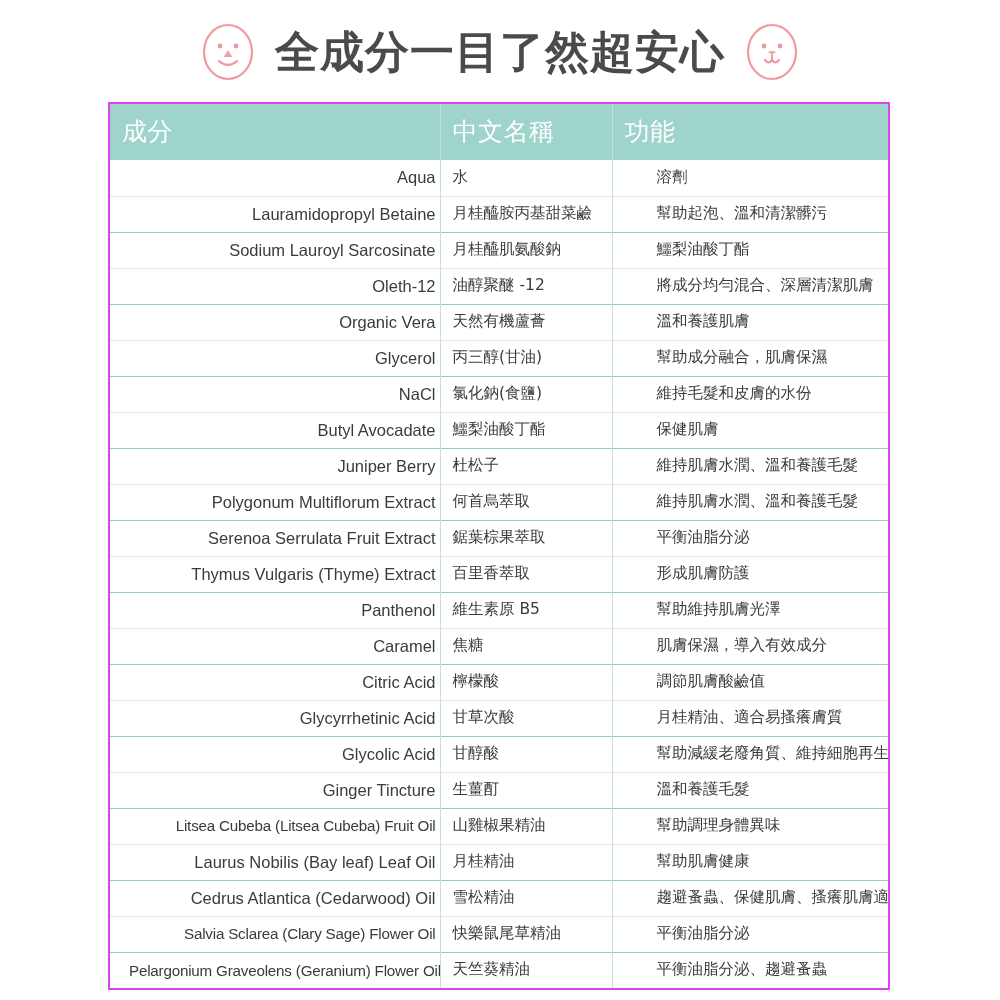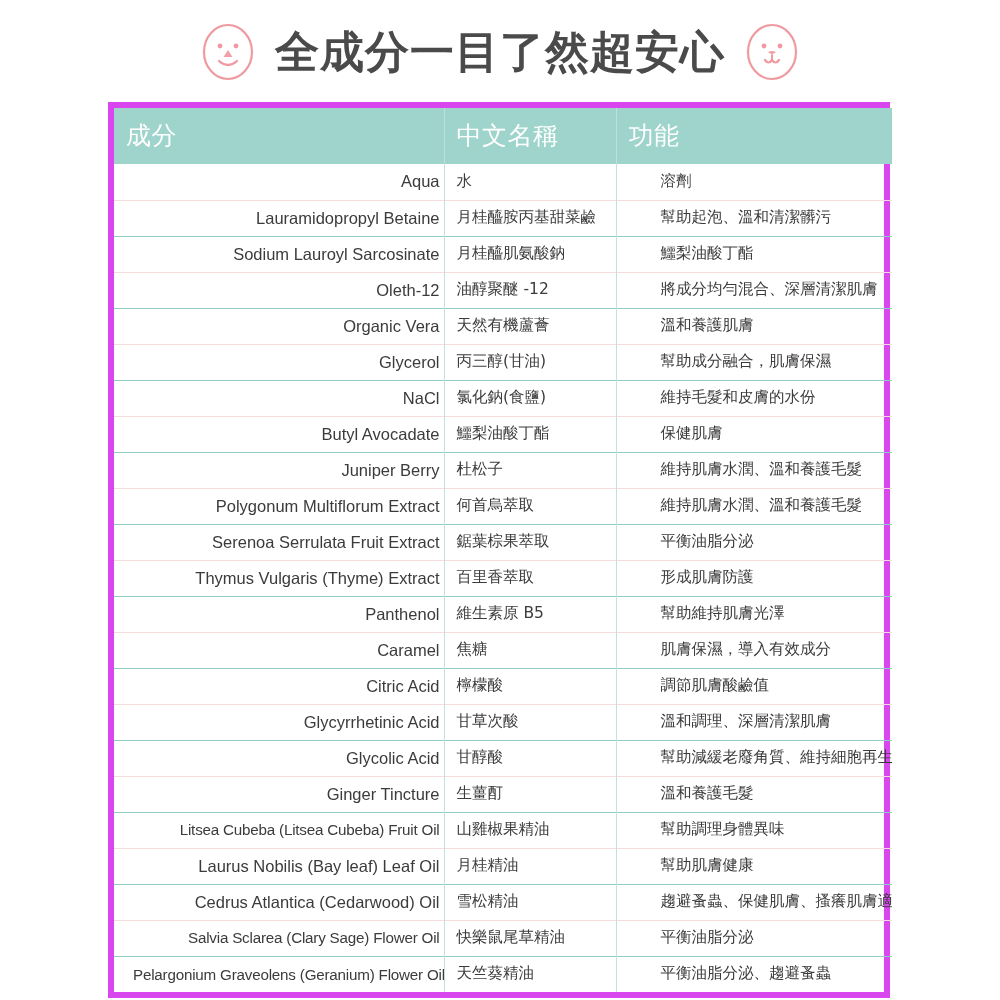--- a/index.html
+++ b/index.html
@@ -50,21 +50,21 @@
     white-space: nowrap;
     line-height: 1;
   }
 
   
   .table-wrap {
     position: absolute;
     left: 108px;
     top: 102px;
     width: 782px;
-    border: 6px solid #d946ef;
+    border: 2px solid #d946ef;
     box-sizing: border-box;
     background: #ffffff;
   }
 
   table.ingredients {
     border-collapse: collapse;
     width: 100%;
     table-layout: fixed;
   }
 
@@ -236,21 +236,21 @@
             <td class="fn">肌膚保濕，導入有效成分</td>
           </tr>
           <tr>
             <td class="en">Citric Acid</td>
             <td class="zh">檸檬酸</td>
             <td class="fn">調節肌膚酸鹼值</td>
           </tr>
           <tr class="div-teal">
             <td class="en">Glycyrrhetinic Acid</td>
             <td class="zh">甘草次酸</td>
-            <td class="fn">溫和調理、深層清潔肌膚</td>
+            <td class="fn">月桂精油、適合易搔癢膚質</td>
           </tr>
           <tr>
             <td class="en">Glycolic Acid</td>
             <td class="zh">甘醇酸</td>
             <td class="fn">幫助減緩老廢角質、維持細胞再生</td>
           </tr>
           <tr class="div-teal">
             <td class="en">Ginger Tincture</td>
             <td class="zh">生薑酊</td>
             <td class="fn">溫和養護毛髮</td>

